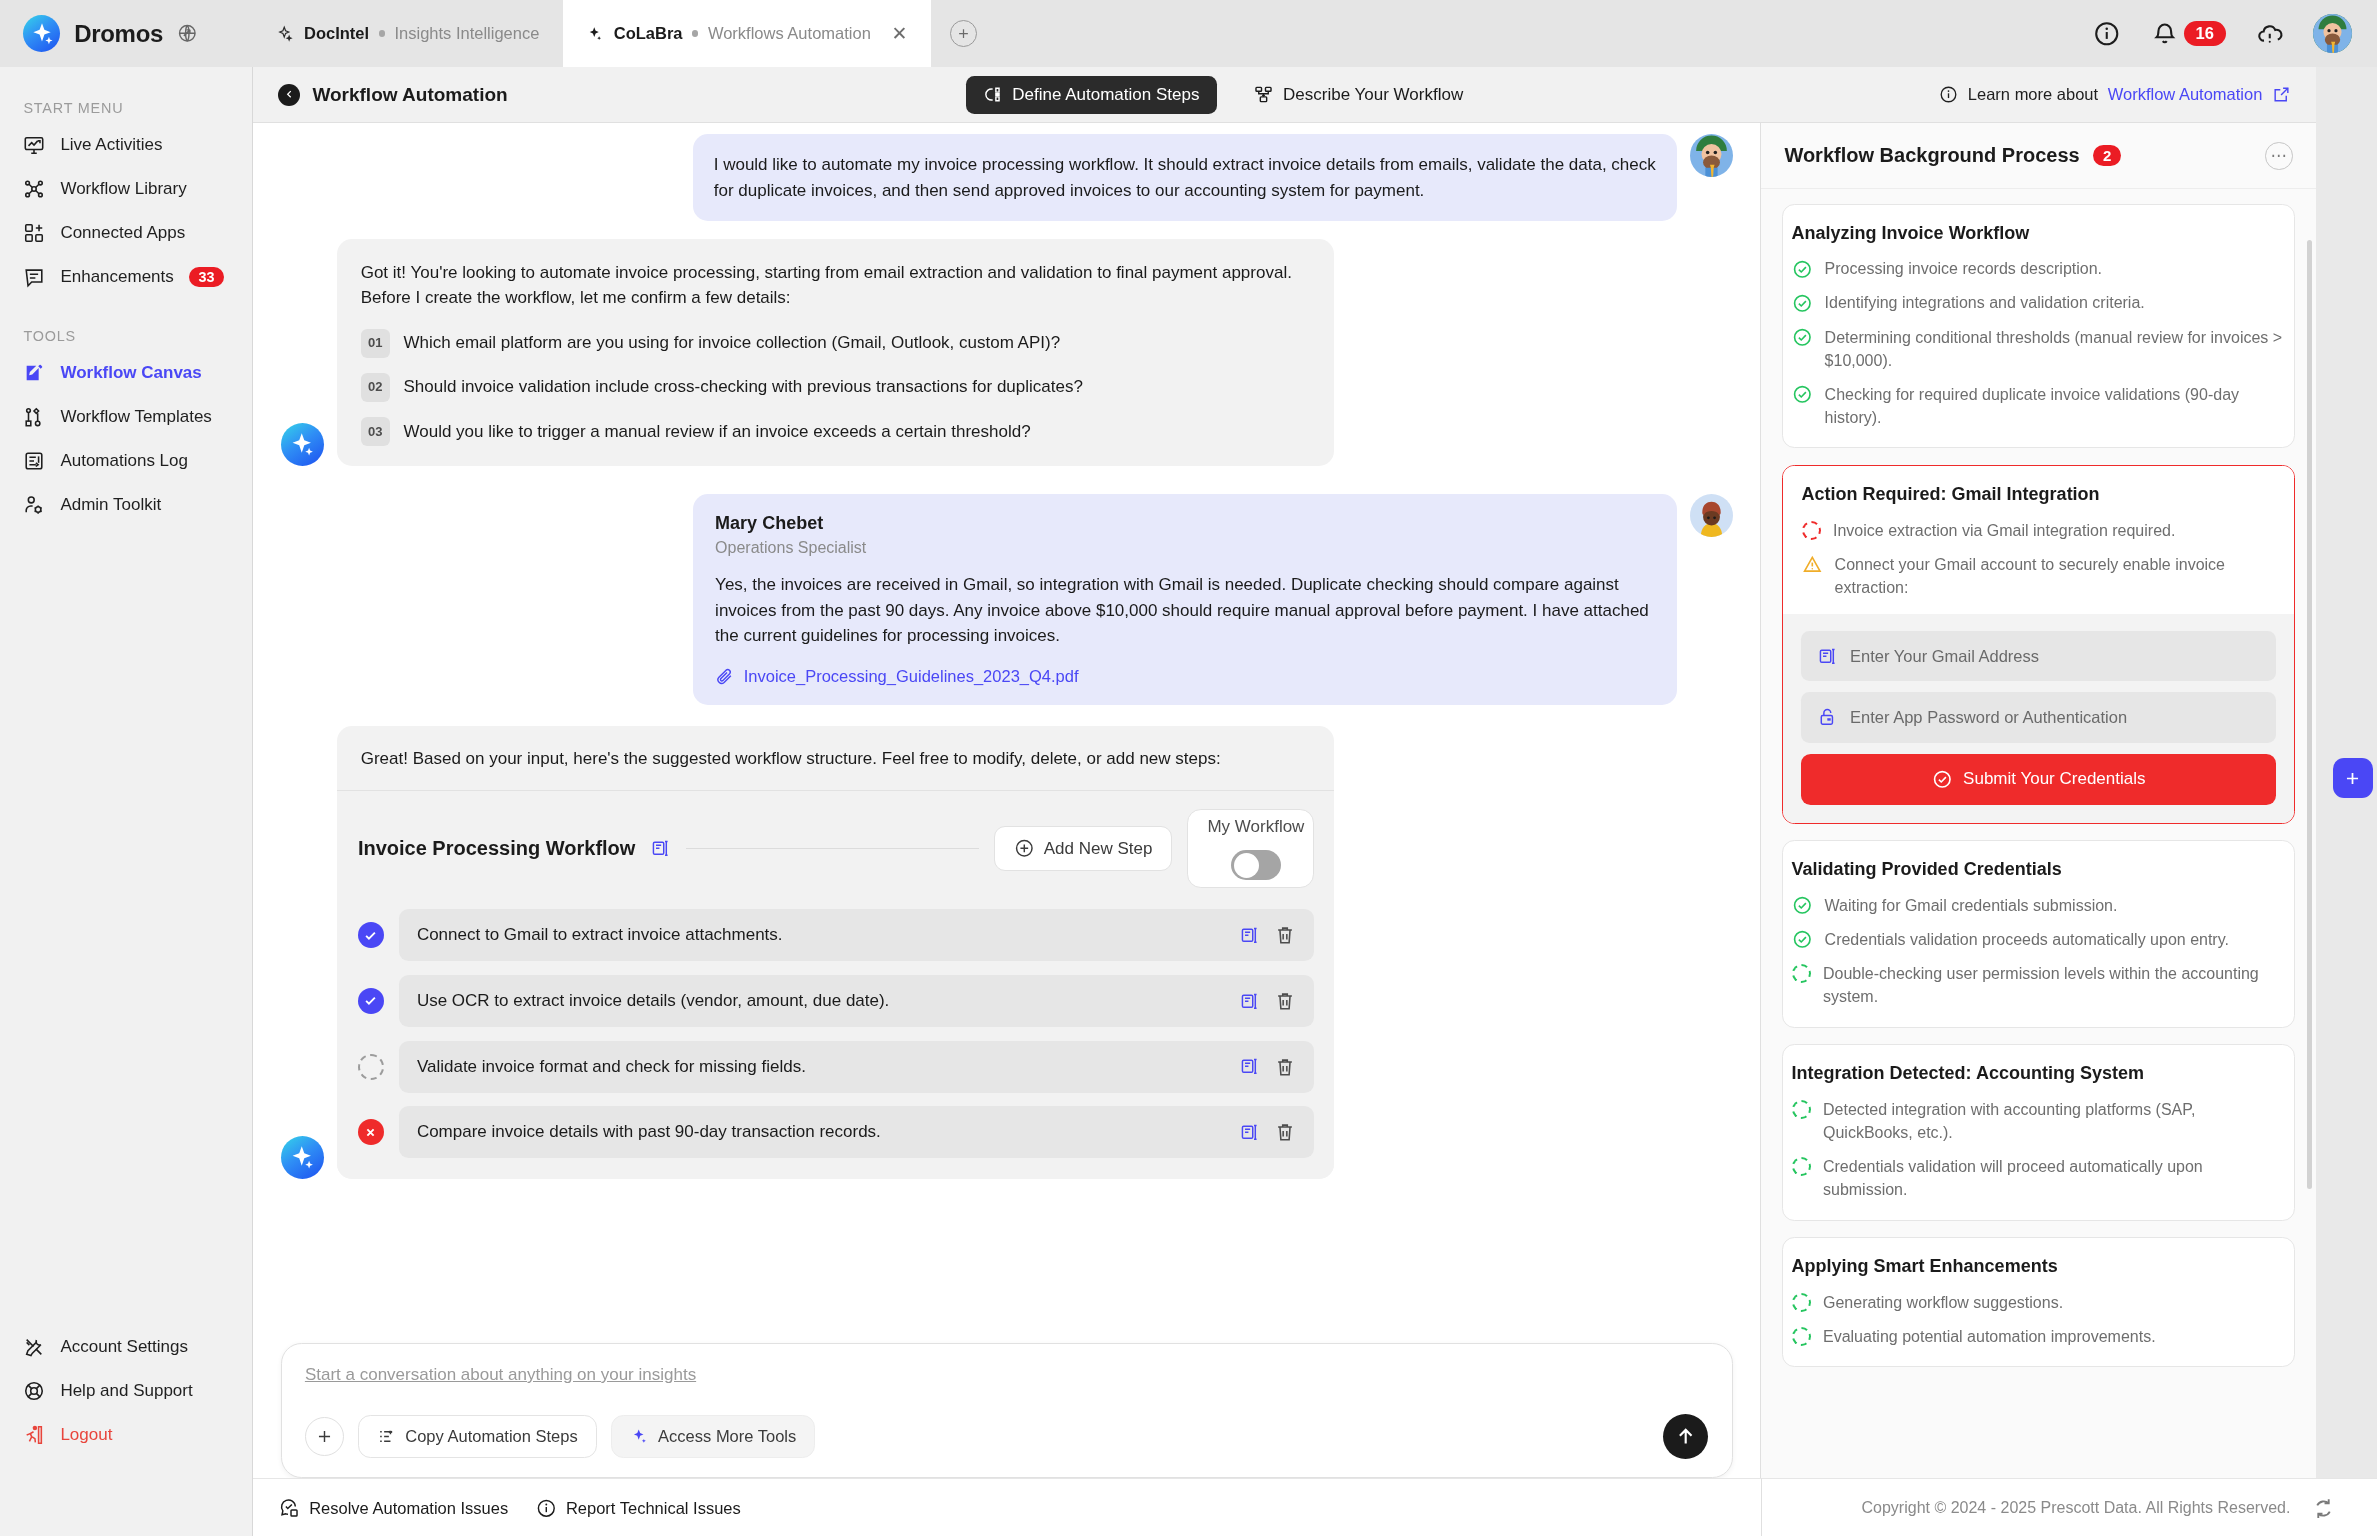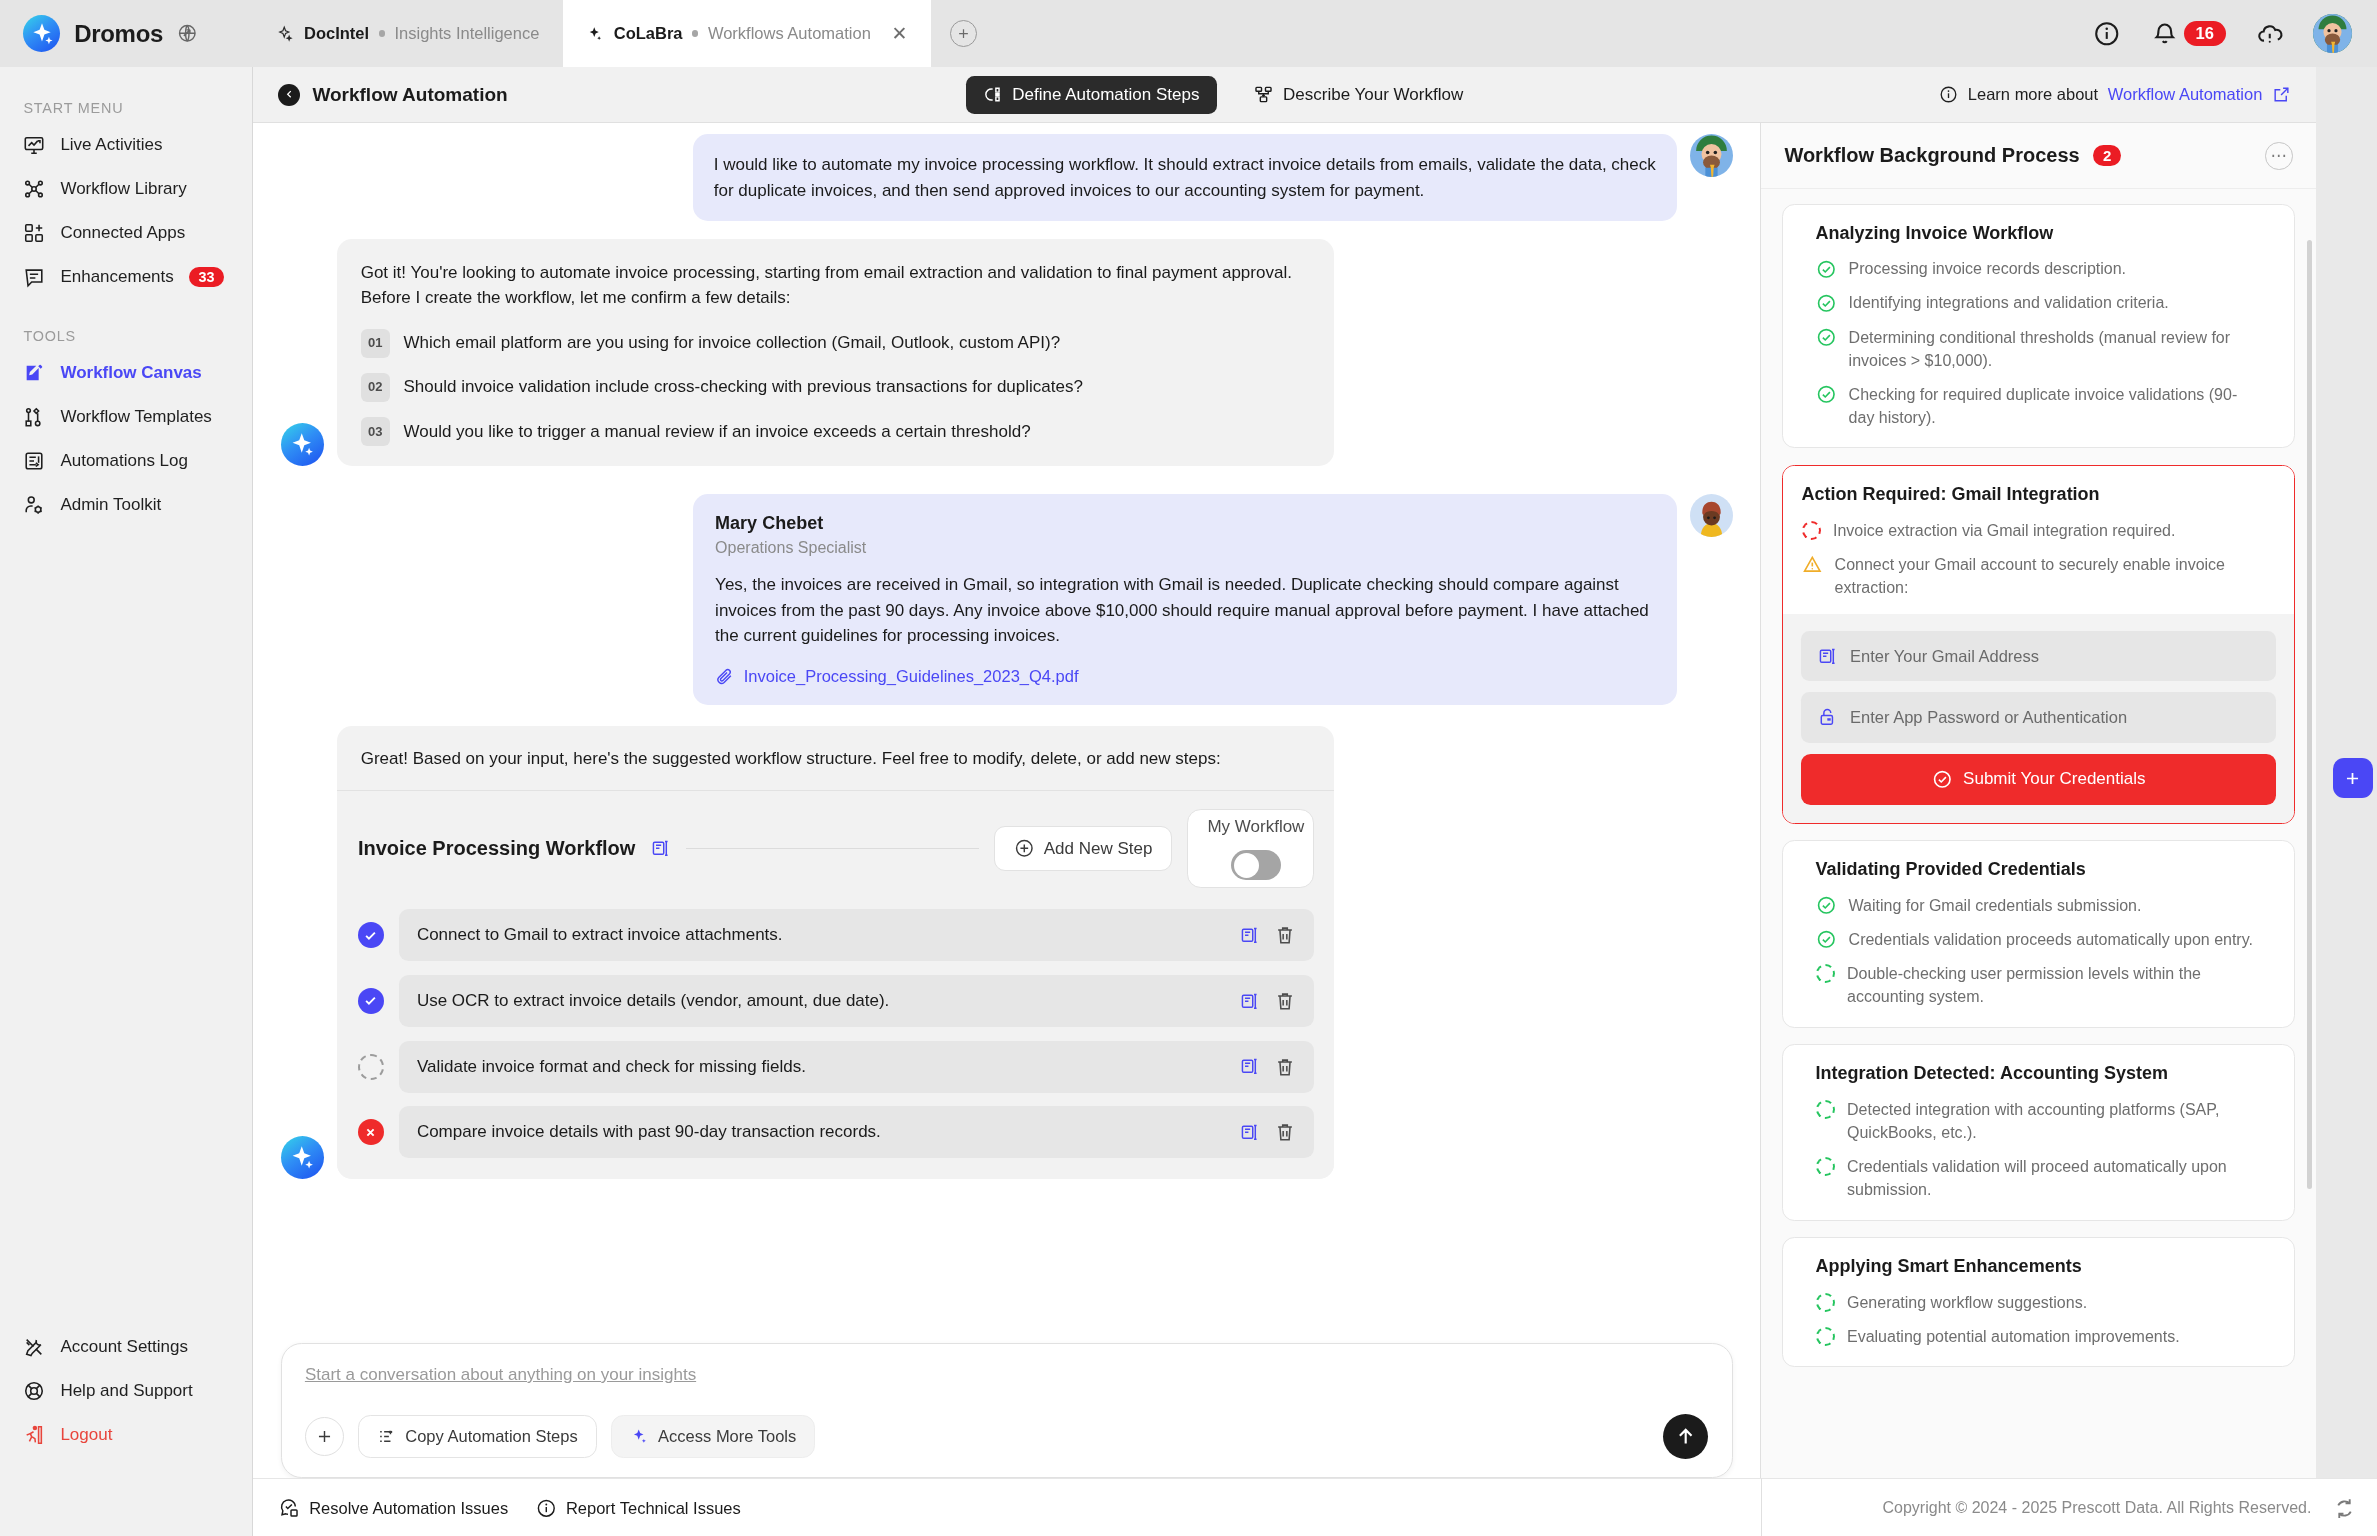--- a/index.html
+++ b/index.html
@@ -244,21 +244,21 @@
   .rp-count {
     background:#eb1c24; color:#fff; border-radius:13.8px; font-size:15px; font-weight:bold;
     padding: 2.8px 9.6px; line-height:1;
   }
   .rp-more {
     margin-left:auto; width:27.5px; height:27.5px; border-radius:50%; border:1.4px solid #c6c6c6;
     display:flex; align-items:center; justify-content:center; color:#7a7a7a; font-size:16.5px; cursor:pointer;
   }
   .rp-body { flex:1; overflow:hidden; padding: 15px 20.6px 0 20.6px; }
   .rp-card {
-    background:#fff; border:0.7px solid #e6e6e6; border-radius:12.4px; padding: 18px 33px;
+    background:#fff; border:0.7px solid #e6e6e6; border-radius:12.4px; padding: 18px 9px;
     margin-bottom: 16.5px;
   }
   .rp-card.alert { border: 1.4px solid #ef2b2b; padding: 0; overflow: hidden; }
   .rp-card-title { font-size:18px; font-weight:bold; color:#1b1b1b; margin-bottom: 13.8px; }
   .rp-item { display:flex; gap:12.4px; align-items:flex-start; margin-bottom: 11px; }
   .rp-item:last-child { margin-bottom:0; }
   .rp-ic { width:20.6px; height:20.6px; flex:0 0 20.6px; margin-top: 1.4px; }
   .rp-text { font-size:16px; line-height:1.45; color:#6e6e6e; }
   .dot-pending {
     width:19px; height:19px; border-radius:50%; border: 2.1px dashed #25c55f; flex:0 0 19px; margin-top:2.1px;
@@ -300,21 +300,21 @@
     width: 253px; flex:0 0 253px; background:#f1f1f1; height:100%; border-right:0.7px solid #d8d8d8;
   }
   .footer-mid {
     flex:1; display:flex; align-items:center; gap: 27.5px; padding: 0 26px; height:100%;
     border-top:0.7px solid #e6e6e6;
   }
   .f-link { display:flex; align-items:center; gap:9.6px; font-size:16.5px; color:#1b1b1b; cursor:pointer; }
   .f-link svg { width:20.6px; height:20.6px; }
   .footer-right {
     width: 616px; flex:0 0 616px; display:flex; align-items:center; justify-content:flex-end;
-    padding-right: 20px; gap:20.6px; height:100%; border-top:0.7px solid #e6e6e6; border-left:0.7px solid #e0e0e0;
+    padding-right: 41px; gap:20.6px; height:100%; border-top:0.7px solid #e6e6e6; border-left:0.7px solid #e0e0e0;
   }
   .copyright { font-size:16px; color:#8a8a8a; }
 </style>
 </head>
 <body>
 
 <div class="app">
 
   <div class="topbar">
     <div class="brand">

